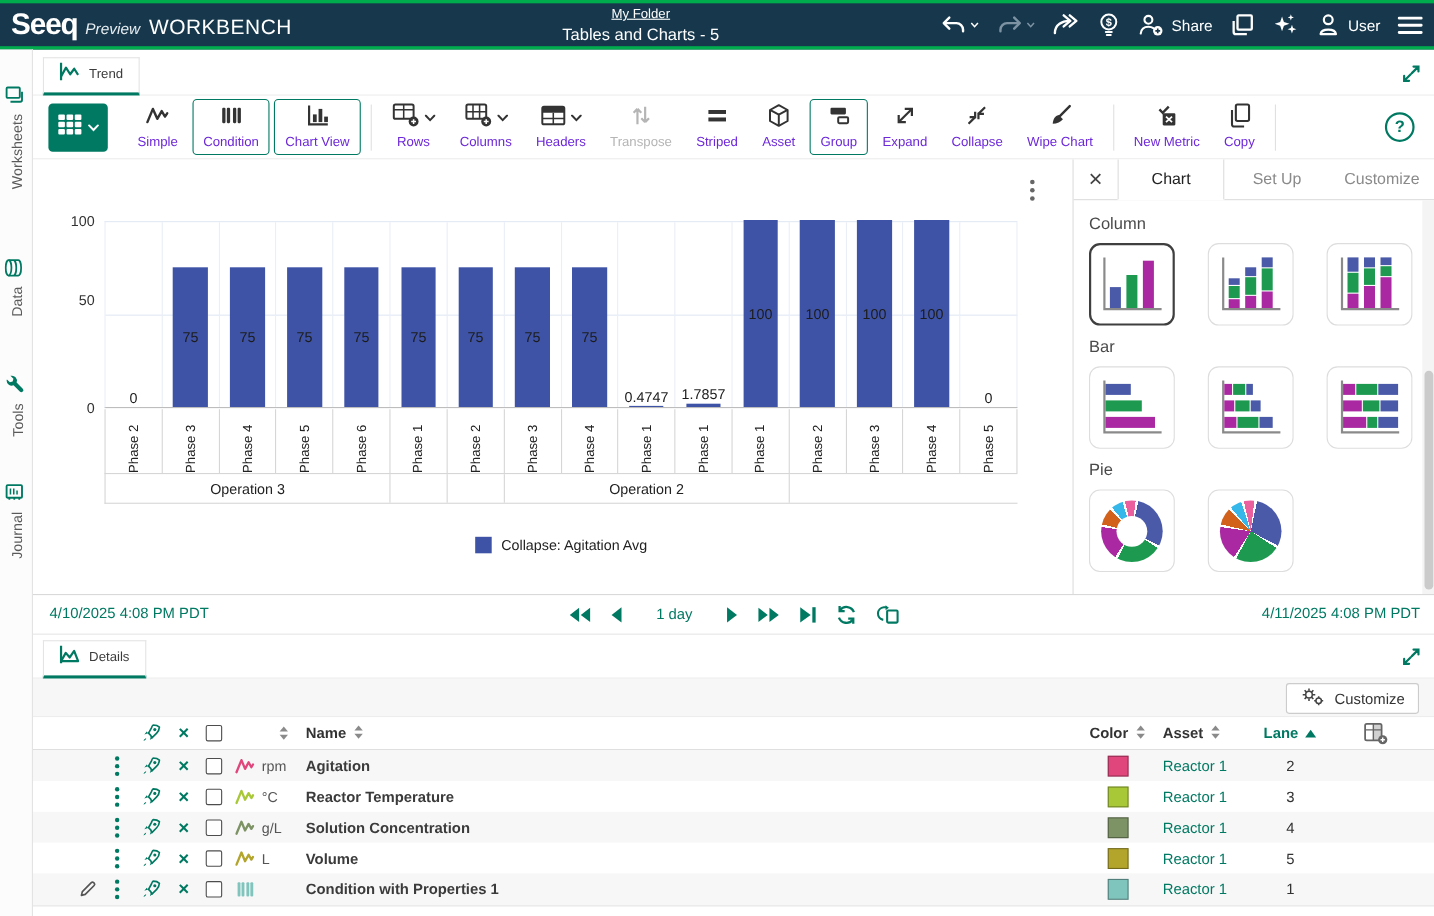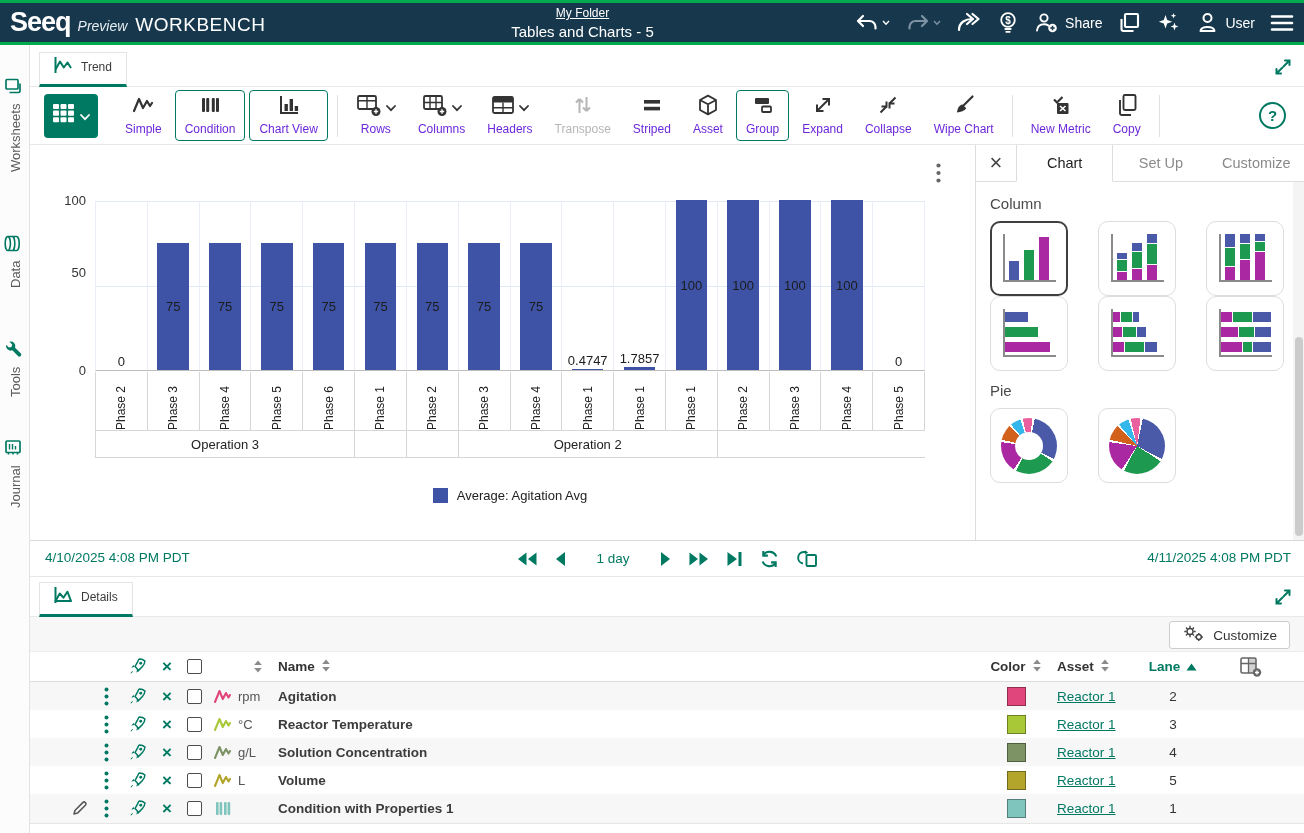--- a/index.html
+++ b/index.html
@@ -106,21 +106,21 @@
   .trow { height:28px; font-size:13.5px; }
   .trow.stripe { background:#f7f7f7; }
   .trow:last-child { border-bottom:1px solid #e6e6e6; height:30px; }
   .cc { justify-self:center; display:flex; align-items:center; }
   .hflex { display:flex; align-items:center; gap:6px; }
   .x-ico { color:#007962; font-size:17px; font-weight:bold; line-height:1; cursor:pointer; }
   .cb { width:15px; height:15px; border:1.6px solid #4d4d4d; border-radius:2px; background:#fff; cursor:pointer; }
   .unit { color:#555; font-size:13px; }
   .rname { font-weight:bold; color:#3b3b3b; white-space:nowrap; }
   .swatch { width:19px; height:19px; border:1px solid rgba(0,0,0,.35); cursor:pointer; }
-  .asset-link { color:#007962; text-decoration:underline; cursor:pointer; padding-left:10px; justify-self:start; }
+  .asset-link { color:#007962; cursor:pointer; padding-left:10px; justify-self:start; }
   .lane-val { justify-self:center; color:#333; }
   .lane-head { color:#007962; }
 </style>
 </head>
 <body>
 
 <div id="app">
 
   <div class="topbar">
     <div class="logo">
@@ -561,21 +561,21 @@
         </div>
       <div class="op-row">
           <div class="op-cell" style="width:31.25%">Operation 3</div>
           <div class="op-cell" style="width:6.25%"></div>
           <div class="op-cell" style="width:6.25%"></div>
           <div class="op-cell" style="width:31.25%">Operation 2</div>
         </div>
     </div>
     <div class="legend">
       <span class="legend-swatch" style="background: rgb(62, 83, 165);"></span>
-      <span class="legend-label">Average: Agitation Avg</span>
+      <span class="legend-label">Collapse: Agitation Avg</span>
     </div>
   </div>
 
   <div class="panel">
     <div class="panel-tabs">
       <span class="panel-close">×</span>
     <span class="ptab active">Chart</span>
         <span class="ptab">Set Up</span>
         <span class="ptab">Customize</span>
       </div>
@@ -612,20 +612,21 @@
               <rect x="12" y="4" width="10" height="13" fill="#4a5aa8"></rect>
               <rect x="27" y="30" width="10" height="20" fill="#aa28a2"></rect>
               <rect x="27" y="14" width="10" height="15" fill="#1d9a50"></rect>
               <rect x="27" y="4" width="10" height="9" fill="#4a5aa8"></rect>
               <rect x="42" y="22" width="10" height="28" fill="#aa28a2"></rect>
               <rect x="42" y="12" width="10" height="9" fill="#1d9a50"></rect>
               <rect x="42" y="4" width="10" height="7" fill="#4a5aa8"></rect>
             </svg>
         </div>
       </div>
+      <div class="psec-label">Bar</div>
       <div class="thumb-row">
         <div class="thumb">
           <svg width="64" height="58" viewBox="0 0 64 58">
               <path d="M7 4v47h52" stroke="#8a8a8a" stroke-width="2" fill="none"></path>
               <rect x="8" y="7" width="23" height="10" fill="#4a5aa8"></rect>
               <rect x="8" y="22" width="33" height="10" fill="#1d9a50"></rect>
               <rect x="8" y="37" width="45" height="10" fill="#aa28a2"></rect>
             </svg>
         </div>
         <div class="thumb">

